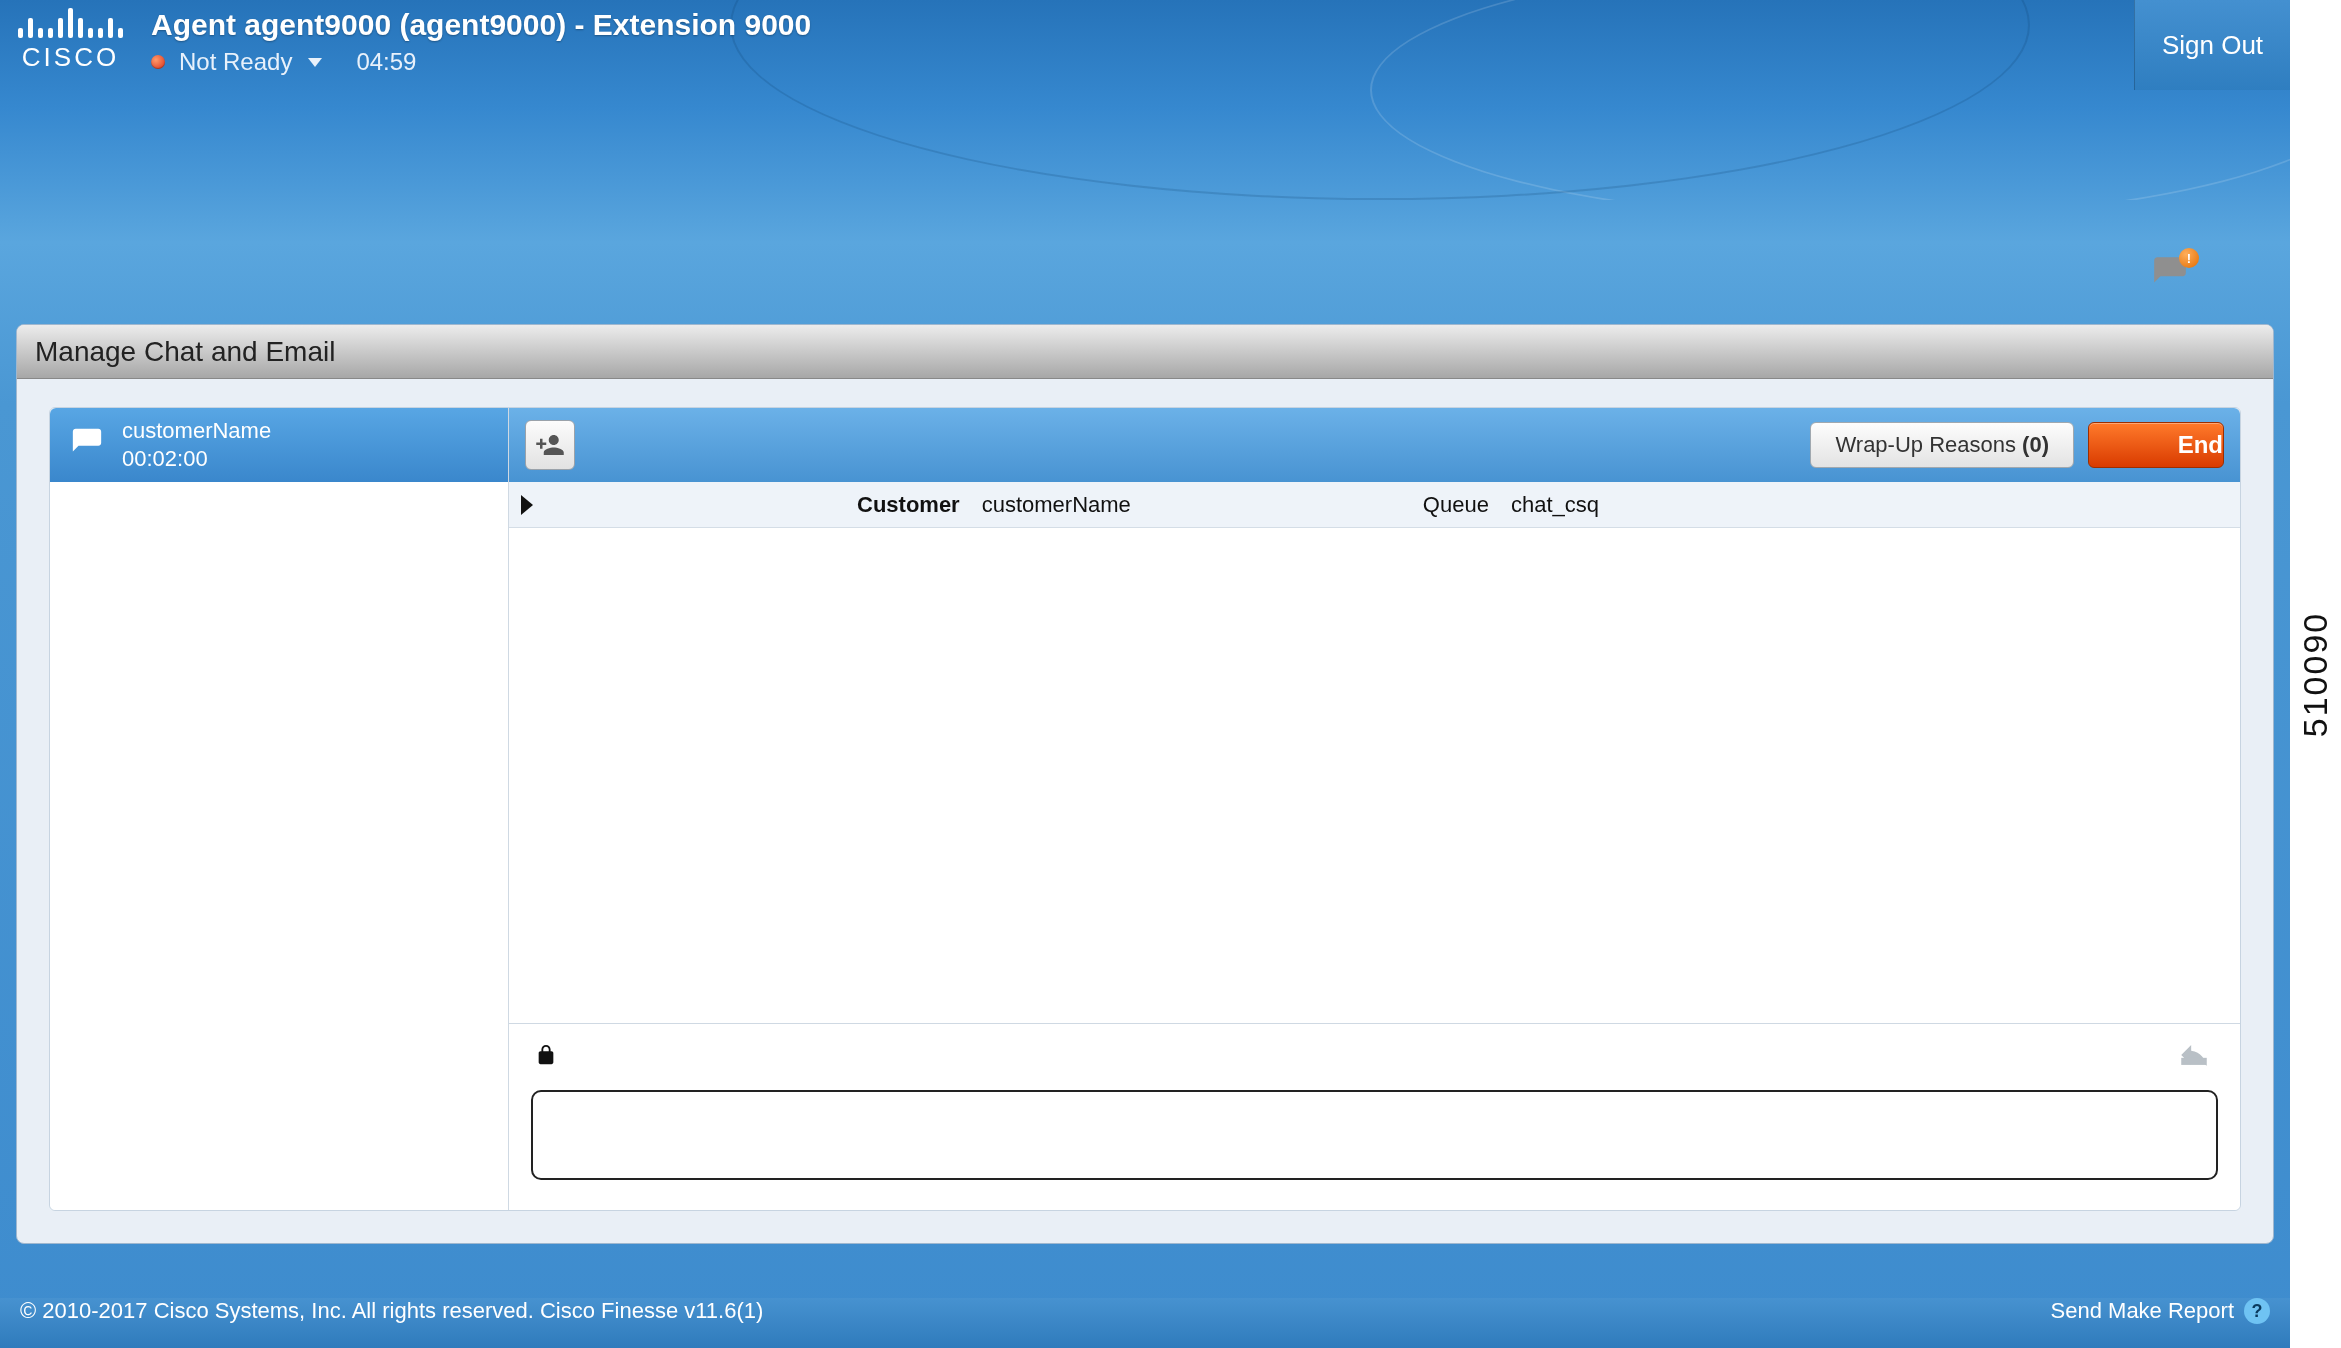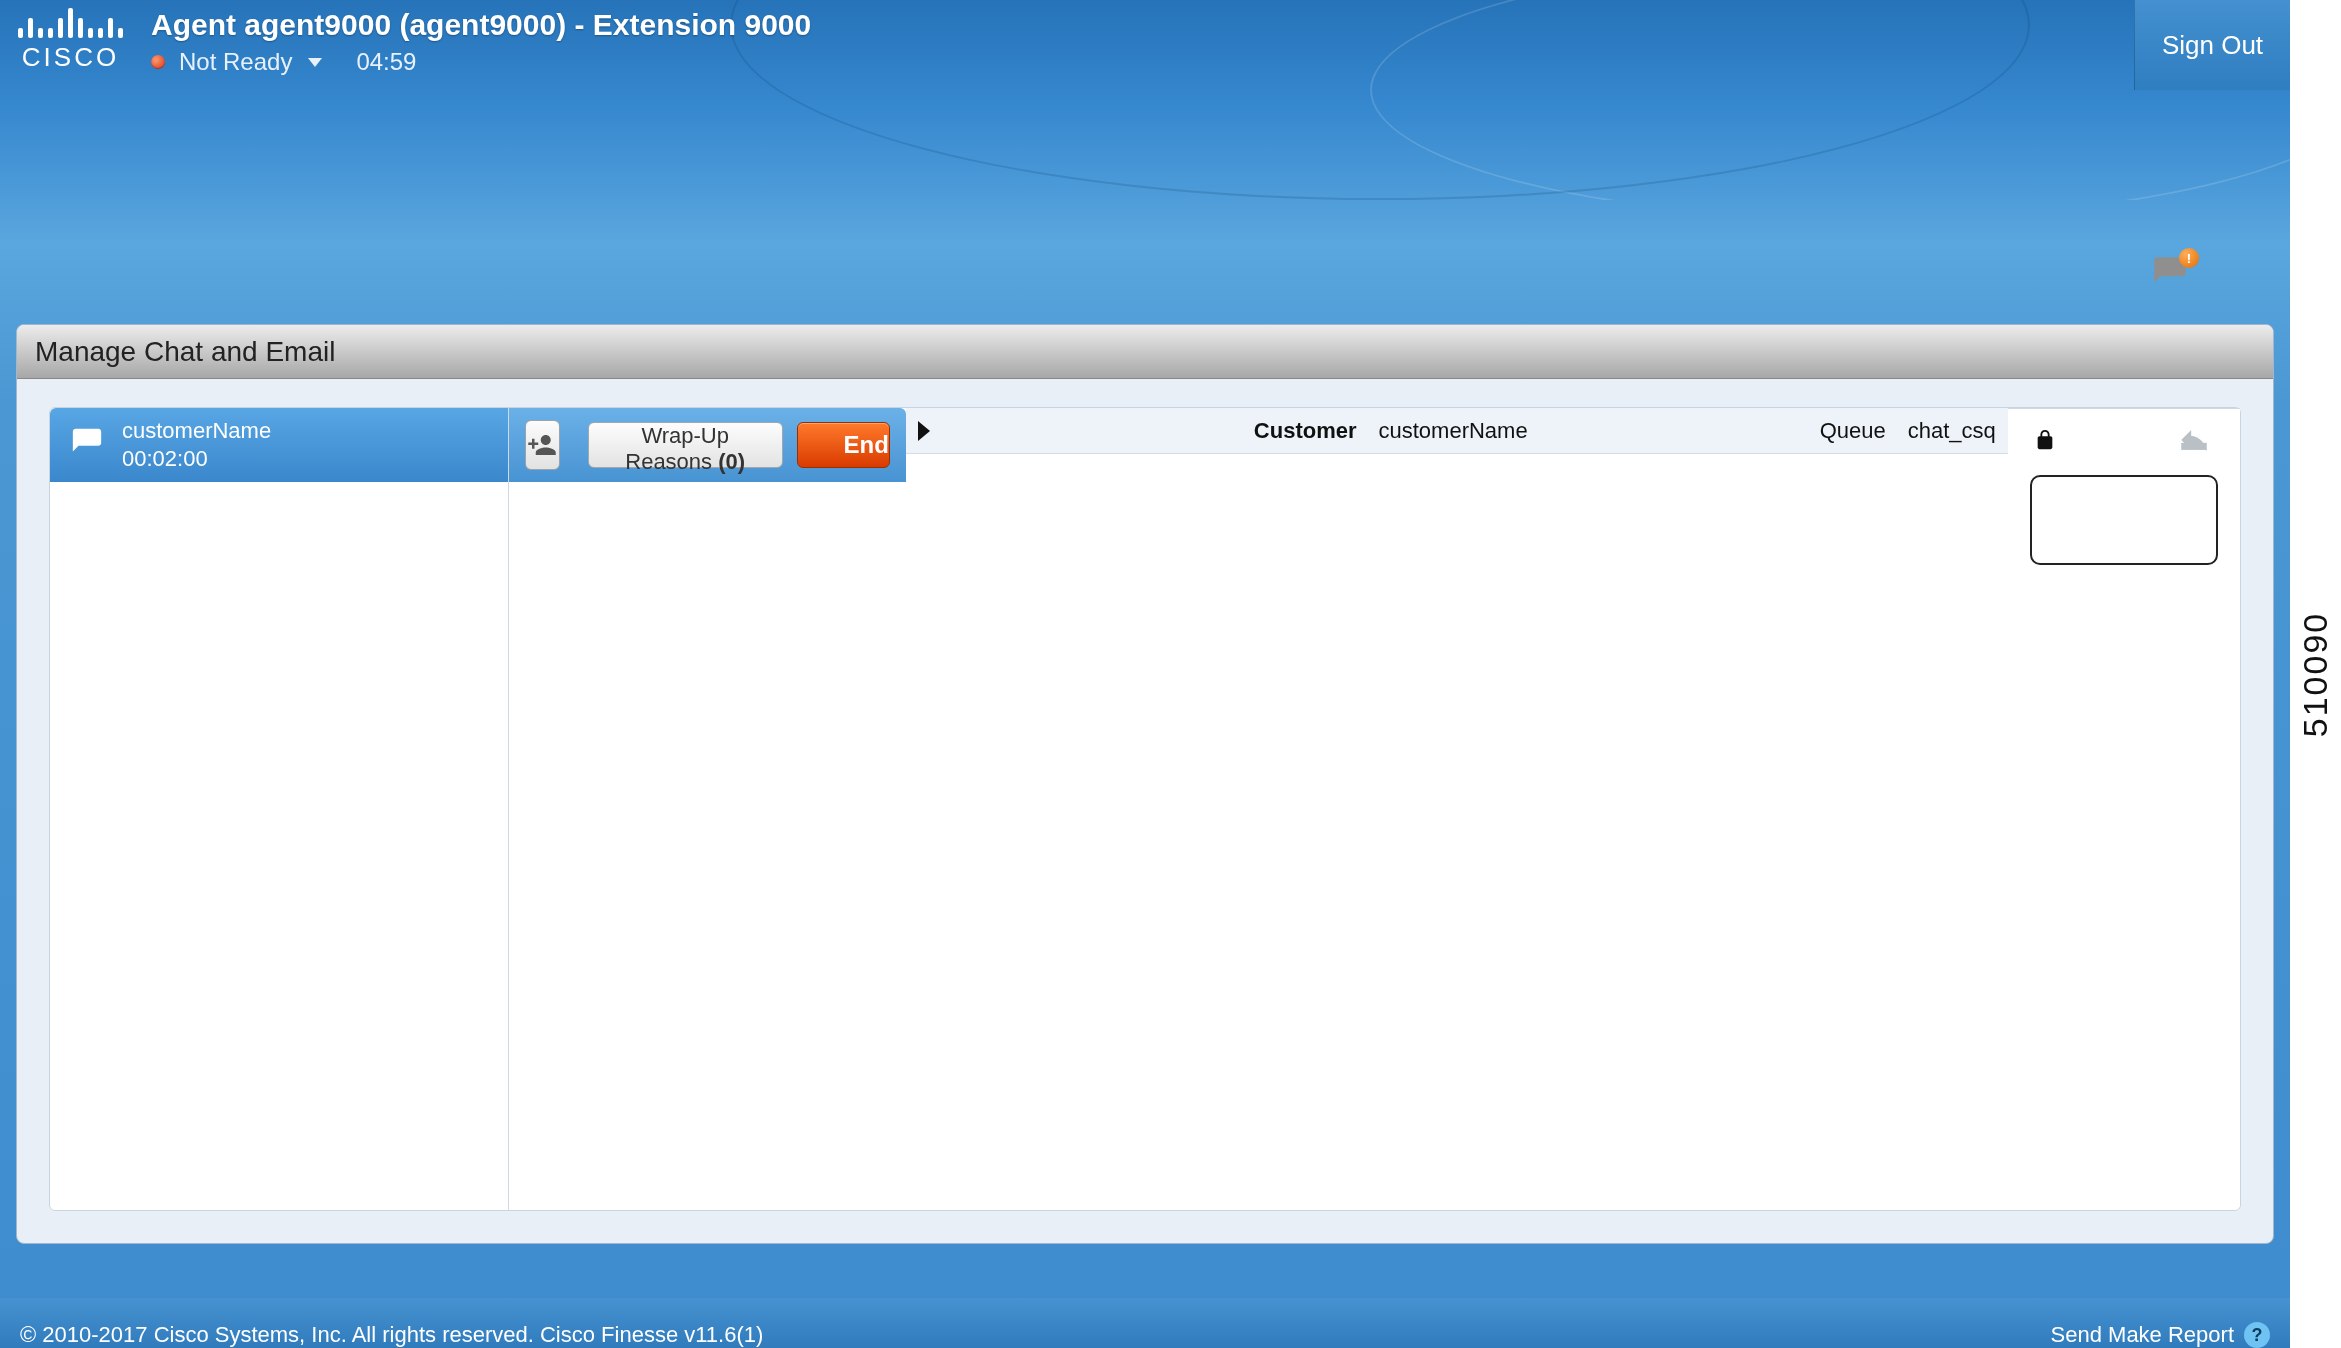--- a/index.html
+++ b/index.html
@@ -52,21 +52,21 @@
     .manage-section { margin: 18px 16px 0 16px; border: 1px solid #9fb7cf; border-radius: 8px; background: #e9eff6; overflow: hidden; height: 920px; position:relative; }
     .manage-header { height: 54px; background: linear-gradient(180deg,#ececec 0%, #c6c6c6 55%, #a7a7a7 100%); display: flex; align-items: center; padding: 0 18px; font-size: 28px; color: #222; border-bottom: 1px solid #888; }
 
     .chat-frame { position: absolute; left: 32px; right: 32px; top: 82px; bottom: 32px; background: #fff; border: 1px solid #c7d4e1; border-radius: 6px; display: flex; }
     .conv-list { width: 458px; display: flex; flex-direction: column; }
     .conv-item { height: 74px; background: linear-gradient(180deg,#58a6e4,#3a87cc); display: flex; align-items: center; gap: 16px; padding: 0 18px; color: #fff; cursor: pointer; border-top-left-radius: 6px; }
     .conv-bubble svg { width: 38px; height: 34px; }
     .conv-meta { display: flex; flex-direction: column; gap: 2px; font-size: 22px; }
     .conv-rest { flex: 1; background: #fff; border-bottom-left-radius: 6px; }
 
-    .conv-main { flex: 1; display: flex; flex-direction: row; border-left: 1px solid #cfd9e3; }
+    .conv-main { flex: 1; display: flex; flex-direction: column; border-left: 1px solid #cfd9e3; }
     .conv-toolbar { height: 74px; background: linear-gradient(180deg,#6bb1e8,#4893d2); display: flex; align-items: center; padding: 0 16px; gap: 14px; border-top-right-radius: 6px; }
     .add-user-btn { width: 50px; height: 50px; background: linear-gradient(180deg,#fcfcfc,#e2e2e2); border: 1px solid #9aa2aa; border-radius: 6px; display:flex; align-items:center; justify-content:center; cursor:pointer; }
     .add-user-btn svg { width: 30px; height: 30px; }
     .toolbar-spacer { flex: 1; }
     .wrap-btn { height: 46px; padding: 0 24px; background: linear-gradient(180deg,#fdfdfd,#e3e3e3); border: 1px solid #a0a8af; border-radius: 6px; font-size: 22px; color: #333; cursor: pointer; }
     .wrap-btn b { font-weight: 700; }
     .end-btn { height: 46px; width: 136px; background: linear-gradient(180deg,#ff7a2b,#d93b00); border: 1px solid #9d2e00; border-radius: 6px; color: #fff; font-size: 24px; font-weight: 600; cursor: pointer; box-shadow: inset 0 1px 0 rgba(255,255,255,0.35); text-align: right; }
 
     .info-strip { height: 46px; background: #eef3f9; border-bottom: 1px solid #d4dde6; display: flex; align-items: center; padding: 0 12px; font-size: 22px; color: #111; gap: 12px; }
     .disclosure { width: 0; height: 0; border-top: 10px solid transparent; border-bottom: 10px solid transparent; border-left: 12px solid #111; margin-right: 12px; cursor: pointer; }
@@ -75,21 +75,21 @@
     .info-strip .lbl2 { font-weight: 400; margin-left: 280px; }
 
     .chat-body { flex: 1; background: #fff; }
 
     .chat-input-area { border-top: 1px solid #cfd9e3; padding: 14px 22px 26px 22px; background: #fff; border-bottom-right-radius: 6px; }
     .input-icons { display: flex; align-items: center; justify-content: space-between; margin-bottom: 14px; padding: 0 4px; }
     .lock-ico svg { width: 22px; height: 26px; }
     .reply-ico svg { width: 40px; height: 34px; }
     .msg-input { width: 100%; height: 90px; border: 2px solid #222; border-radius: 10px; padding: 10px 14px; font-size: 20px; resize: none; outline: none; }
 
-    .footer { position: absolute; left: 0; right: 0; bottom: 0; height: 50px; background: linear-gradient(180deg,#4792d0,#2f7bbc); color: #fff; display: flex; align-items: flex-end; padding: 0 20px; font-size: 22px; width: 2290px; }
+    .footer { position: absolute; left: 0; right: 0; bottom: 0; height: 50px; background: linear-gradient(180deg,#4792d0,#2f7bbc); color: #fff; display: flex; align-items: flex-start; padding: 0 20px; font-size: 22px; width: 2290px; }
     .footer-spacer { flex: 1; }
     .footer-link { color: #fff; cursor: pointer; margin-right: 10px; }
     .help-dot { display:inline-flex; width: 26px; height: 26px; border-radius:50%; background:#6fc3f3; color:#0a3a5e; align-items:center; justify-content:center; font-weight:700; font-size:18px; }
     .side-wrap { position:absolute; right:0; top:0; width:51px; height:1348px; display:flex; align-items:center; justify-content:center; background:#fff; }
     .side-rot { transform: rotate(-90deg); font-size:34px; letter-spacing:2px; color:#111; }
   </style>
 </head>
 <body>
 
 <div class="outer-wrap">

